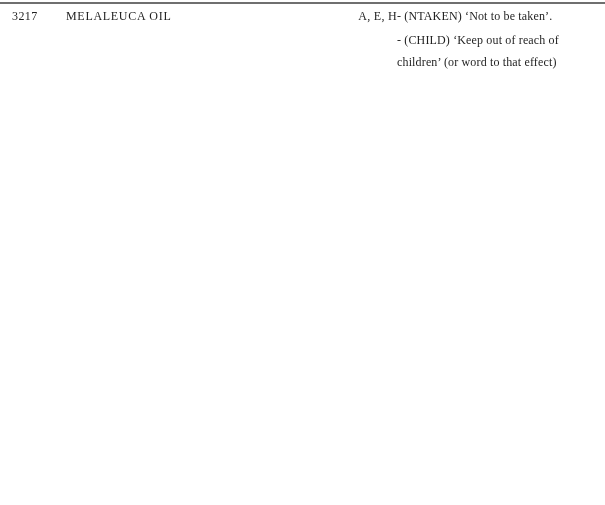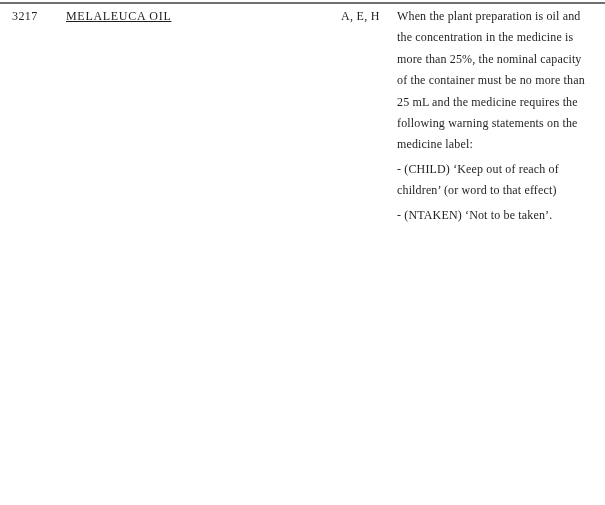--- a/index.html
+++ b/index.html
@@ -34,26 +34,26 @@
   }
   .col-id {
     width: 54px;
     flex: 0 0 54px;
     letter-spacing: 0.4px;
   }
   .col-name {
     width: 275px;
     flex: 0 0 275px;
     letter-spacing: 0.7px;
-    text-decoration: underline;
   }
   .col-codes {
     width: 56px;
     flex: 0 0 56px;
     letter-spacing: 0.3px;
+    text-align: right;
   }
   .col-desc {
     width: 196px;
     flex: 0 0 196px;
     letter-spacing: 0.15px;
   }
   .col-desc p {
     margin: 0 0 3px 0;
     padding: 0;
   }
@@ -62,20 +62,19 @@
 <body>
 
 <div class="page">
   <div class="rule top"></div>
 
   <div class="row">
     <div class="col-id">3217</div>
     <div class="col-name">MELALEUCA OIL</div>
     <div class="col-codes">A, E, H</div>
     <div class="col-desc">
-        <p>When the plant preparation is oil and the concentration in the medicine is more than 25%, the nominal capacity of the container must be no more than 25 mL and the medicine requires the following warning statements on the medicine label:</p>
+        <p>- (NTAKEN) ‘Not to be taken’.</p>
         <p>- (CHILD) ‘Keep out of reach of children’ (or word to that effect)</p>
-        <p>- (NTAKEN) ‘Not to be taken’.</p>
       </div>
   </div>
 
   <div class="rule bottom"></div>
 </div>
 
 </body></html>

